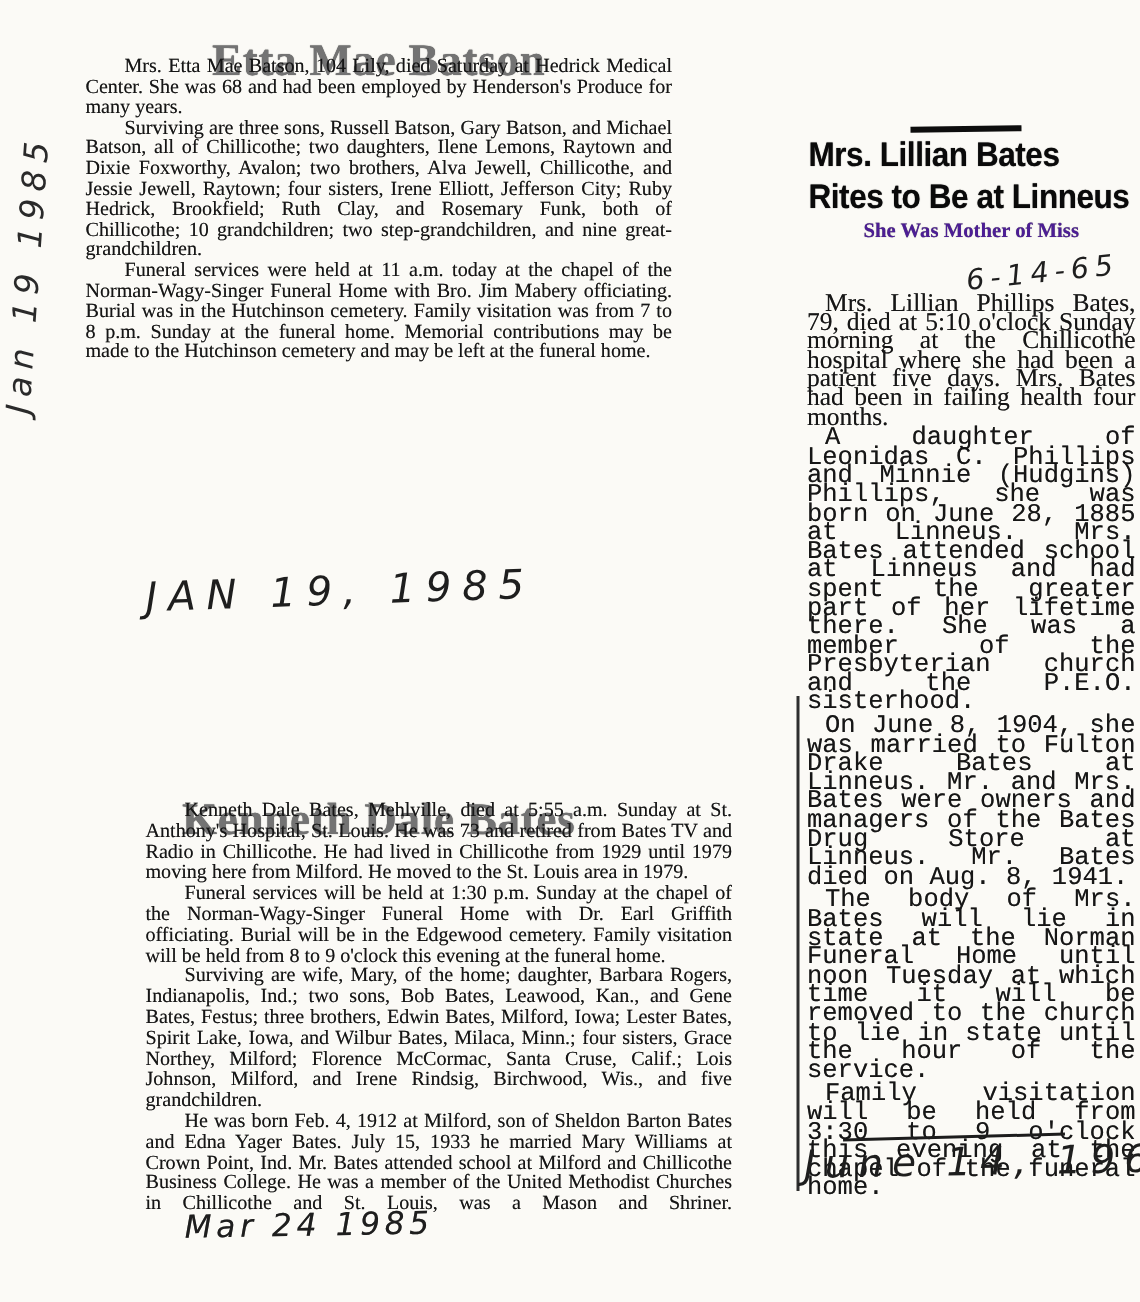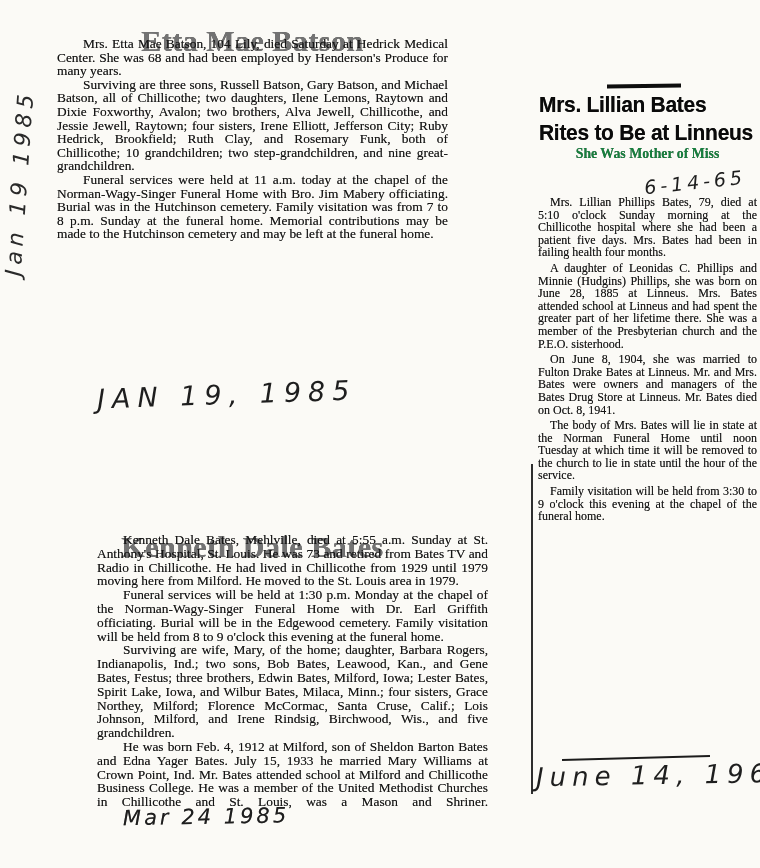--- a/index.html
+++ b/index.html
@@ -33,31 +33,31 @@
     position:absolute;left:539px;top:90px;width:221px;
     font-family:"Liberation Sans", sans-serif;
     font-weight:700;font-size:21px;line-height:26px;
     letter-spacing:-.3px;color:#0a0a0a;
     transform:scaleY(1.08);transform-origin:top left;
     text-shadow:0 0 .6px rgba(0,0,0,.7);
   }
   .right-subhead{
     position:absolute;left:538px;top:146px;width:219px;
     text-align:center;font-weight:700;font-size:13.8px;line-height:16px;
-    color:#15803d;text-shadow:0 0 .5px rgba(0,0,0,.6);
+    color:#4c1d95;text-shadow:0 0 .5px rgba(0,0,0,.6);
   }
   .right-body{
     position:absolute;left:538px;top:196px;width:219px;
-    font-size:12px;line-height:12.6px;
+    font-size:17px;line-height:12.6px;
   }
   .right-body p{
     margin:0;text-align:justify;text-indent:12px;
     text-shadow:0 0 .4px rgba(10,10,10,.55);
   }
-  .right-body p + p{margin-top:3px;}
+  .right-body p + p{margin-top:3px;font-family:Liberation Mono, monospace;}
   
   .headline-bar{
     position:absolute;left:607px;top:84px;width:74px;height:4px;
     background:#0d0d0d;transform:rotate(-.8deg);
   }
   .column-rule{
     position:absolute;left:531px;top:464px;width:2px;height:330px;
     background:#2e2e2e;
   }
   .date-overline{
@@ -104,21 +104,21 @@
     <p>Surviving are three sons, Russell Batson, Gary Batson, and Michael Batson, all of Chillicothe; two daughters, Ilene Lemons, Raytown and Dixie Foxworthy, Avalon; two brothers, Alva Jewell, Chillicothe, and Jessie Jewell, Raytown; four sisters, Irene Elliott, Jefferson City; Ruby Hedrick, Brookfield; Ruth Clay, and Rosemary Funk, both of Chillicothe; 10 grandchildren; two step-grandchildren, and nine great-grandchildren.</p>
     <p>Funeral services were held at 11 a.m. today at the chapel of the Norman-Wagy-Singer Funeral Home with Bro. Jim Mabery officiating. Burial was in the Hutchinson cemetery. Family visitation was from 7 to 8 p.m. Sunday at the funeral home. Memorial contributions may be made to the Hutchinson cemetery and may be left at the funeral home.</p>
   </div>
   <div class="hand hand-jan">JAN 19, 1985</div>
 </article>
 
 <article>
   <h1 class="obit-title" style="top:512px;">Kenneth Dale Bates</h1>
   <div class="left-body np-body" style="top:533px;line-height:13.8px;margin-left:40px;">
     <p>Kenneth Dale Bates, Mehlville, died at 5:55 a.m. Sunday at St. Anthony's Hospital, St. Louis. He was 73 and retired from Bates TV and Radio in Chillicothe. He had lived in Chillicothe from 1929 until 1979 moving here from Milford. He moved to the St. Louis area in 1979.</p>
-    <p>Funeral services will be held at 1:30 p.m. Monday at the chapel of the Norman-Wagy-Singer Funeral Home with Dr. Earl Griffith officiating. Burial will be in the Edgewood cemetery. Family visitation will be held from 8 to 9 o'clock this evening at the funeral home.</p>
+    <p>Funeral services will be held at 1:30 p.m. Sunday at the chapel of the Norman-Wagy-Singer Funeral Home with Dr. Earl Griffith officiating. Burial will be in the Edgewood cemetery. Family visitation will be held from 8 to 9 o'clock this evening at the funeral home.</p>
     <p>Surviving are wife, Mary, of the home; daughter, Barbara Rogers, Indianapolis, Ind.; two sons, Bob Bates, Leawood, Kan., and Gene Bates, Festus; three brothers, Edwin Bates, Milford, Iowa; Lester Bates, Spirit Lake, Iowa, and Wilbur Bates, Milaca, Minn.; four sisters, Grace Northey, Milford; Florence McCormac, Santa Cruse, Calif.; Lois Johnson, Milford, and Irene Rindsig, Birchwood, Wis., and five grandchildren.</p>
     <p>
       <span>He was born Feb. 4, 1912 at Milford, son of Sheldon Barton Bates and Edna Yager Bates. July 15, 1933 he married Mary Williams at Crown Point, Ind. Mr. Bates attended school at Milford and Chillicothe Business College. He was a member of the United Methodist Churches in Chillicothe and St. Louis, was a Mason and Shriner.</span>
       <span class="hand hand-mar">Mar 24 1985</span>
     </p>
   </div>
 </article>
 
 <article>
   <div class="headline-bar"></div>
@@ -132,20 +132,20 @@
     <div>She Was Mother of Miss</div>
   </div>
 
   <div class="hand hand-short">6-14-65</div>
 
   <div class="column-rule"></div>
 
   <div class="right-body">
     <p>Mrs. Lillian Phillips Bates, 79, died at 5:10 o'clock Sunday morning at the Chillicothe hospital where she had been a patient five days. Mrs. Bates had been in failing health four months.</p>
     <p>A daughter of Leonidas C. Phillips and Minnie (Hudgins) Phillips, she was born on June 28, 1885 at Linneus. Mrs. Bates attended school at Linneus and had spent the greater part of her lifetime there. She was a member of the Presbyterian church and the P.E.O. sisterhood.</p>
-    <p>On June 8, 1904, she was married to Fulton Drake Bates at Linneus. Mr. and Mrs. Bates were owners and managers of the Bates Drug Store at Linneus. Mr. Bates died on Oct. 8, 1941.</p>
+    <p>On June 8, 1904, she was married to Fulton Drake Bates at Linneus. Mr. and Mrs. Bates were owners and managers of the Bates Drug Store at Linneus. Mr. Bates died on Aug. 8, 1941.</p>
     <p>The body of Mrs. Bates will lie in state at the Norman Funeral Home until noon Tuesday at which time it will be removed to the church to lie in state until the hour of the service.</p>
     <p>Family visitation will be held from 3:30 to 9 o'clock this evening at the chapel of the funeral home.</p>
   </div>
 
   <div class="date-overline"></div>
   <div class="hand hand-june">June 14, 1965</div>
 </article>
 
 </body></html>

